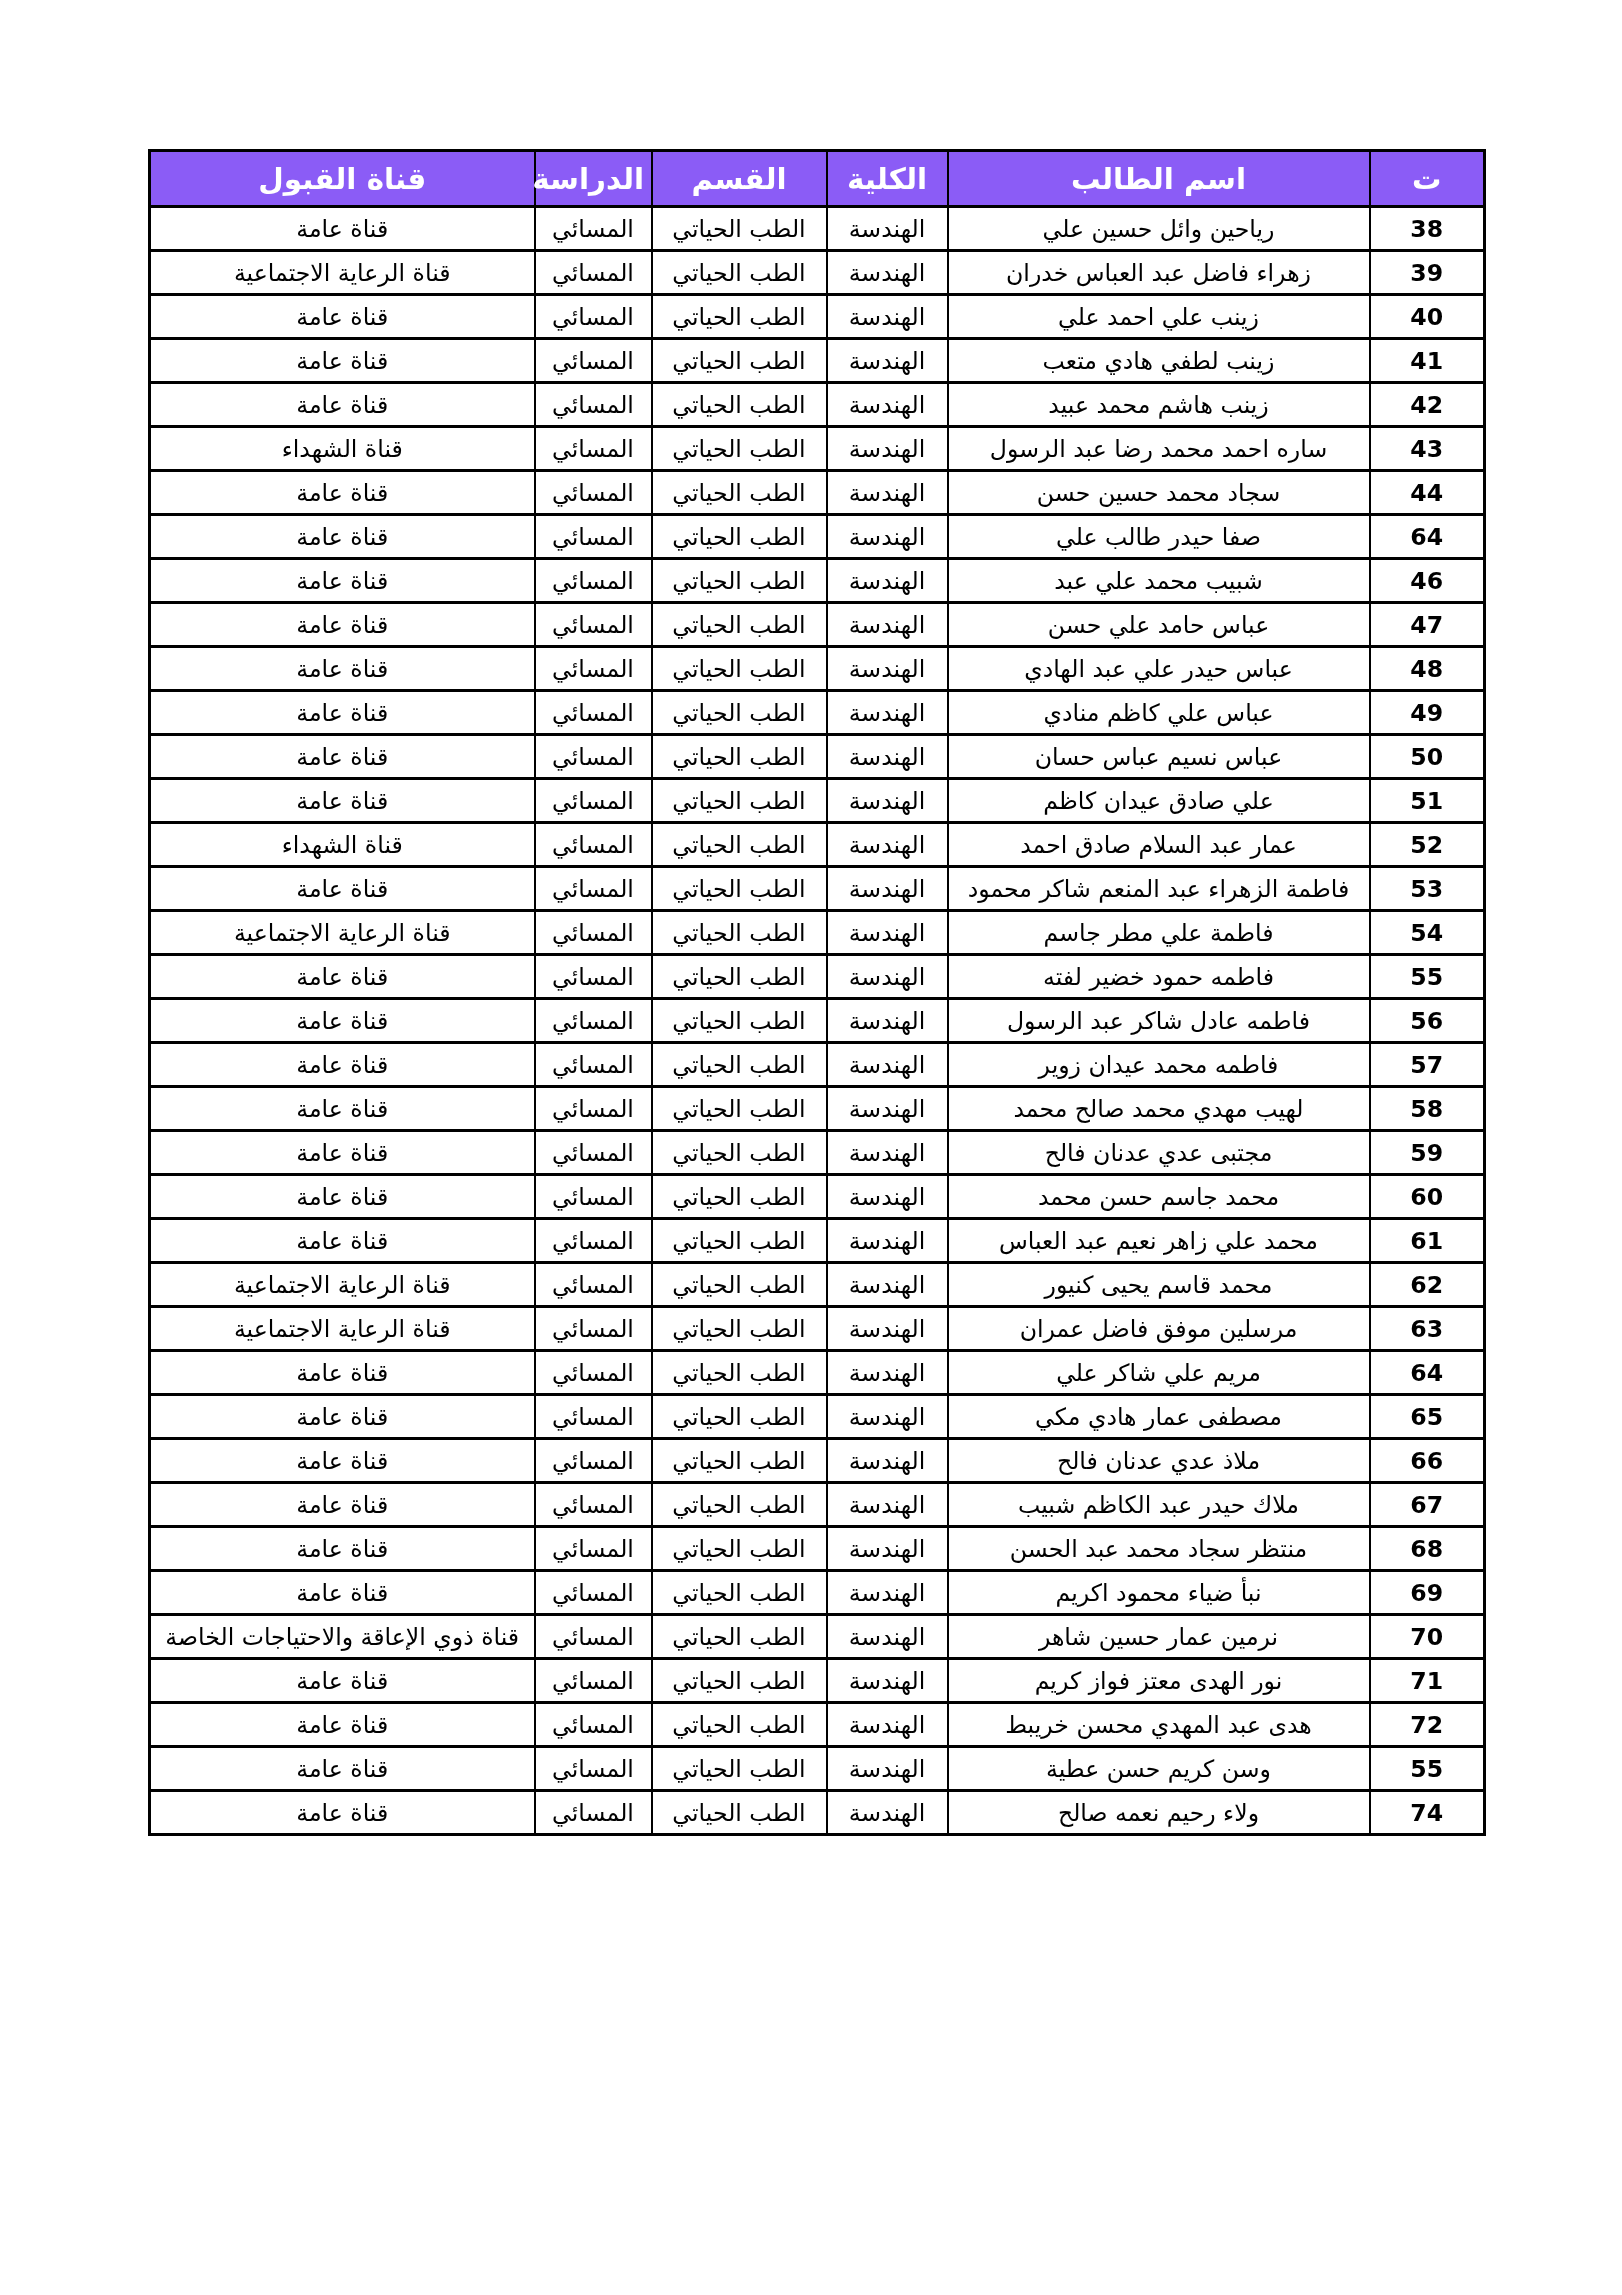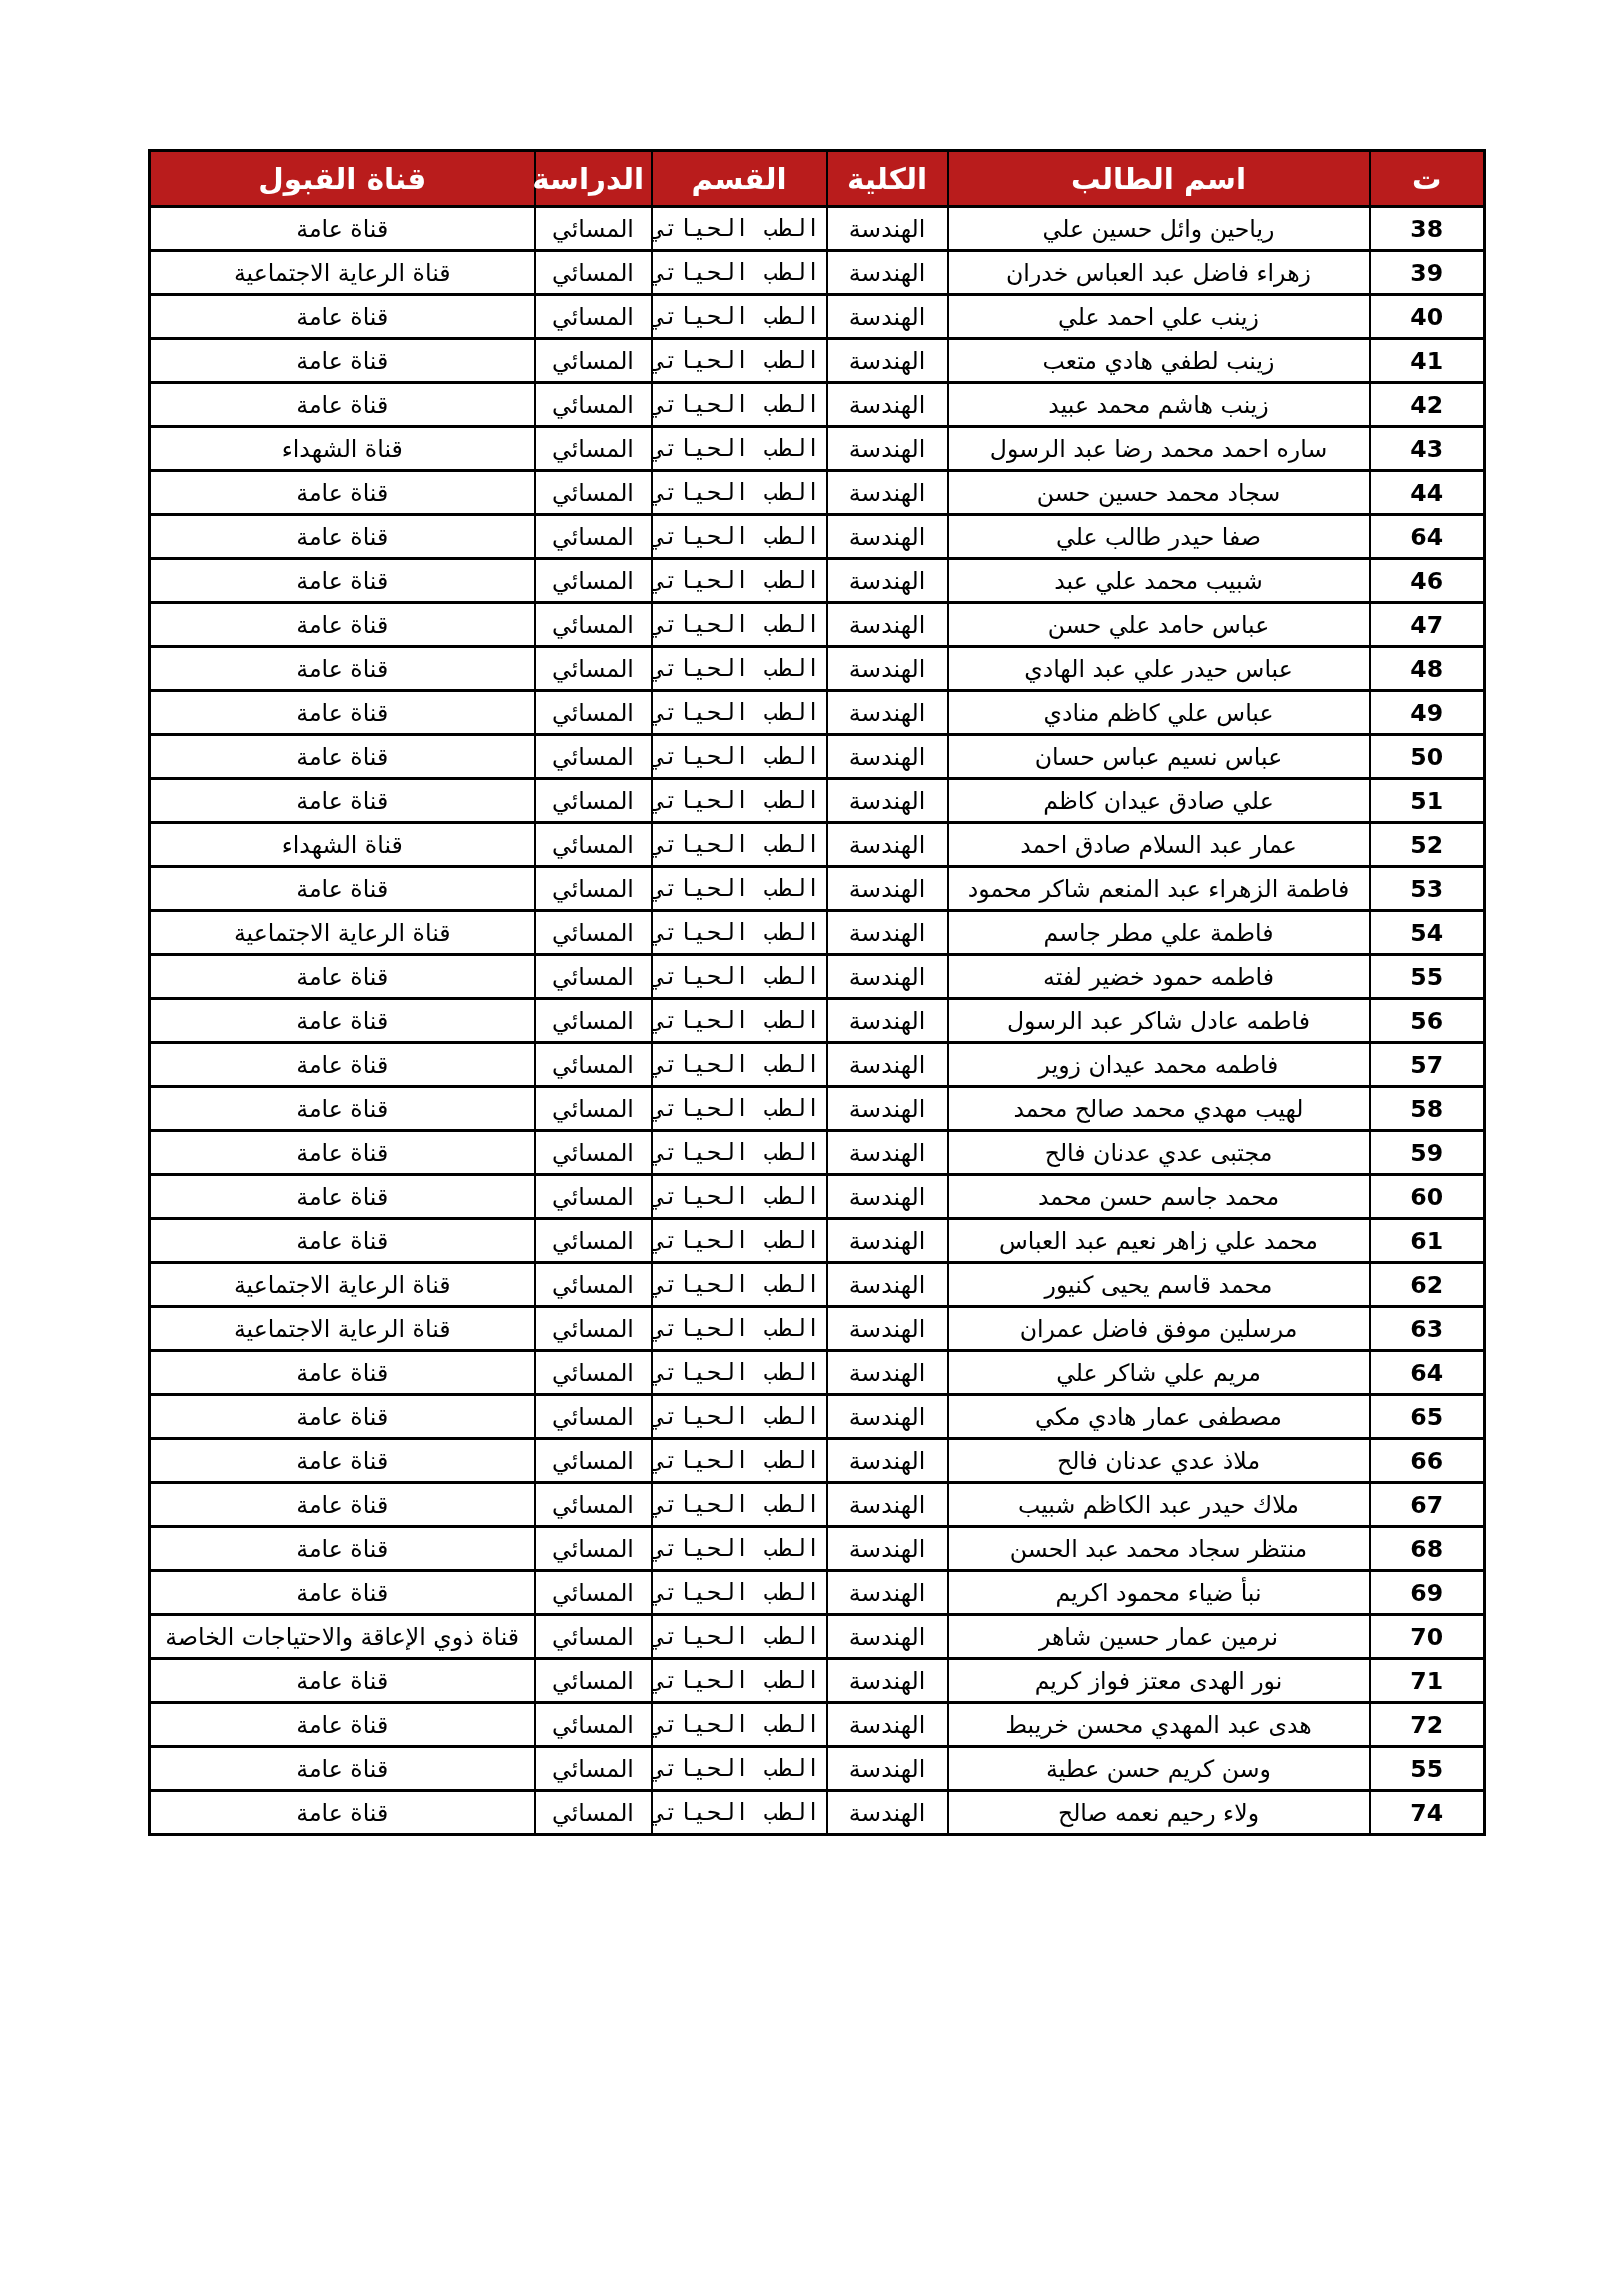--- a/index.html
+++ b/index.html
@@ -16,21 +16,21 @@
     position: absolute;
     left: 148px;
     top: 149px;
     width: 1336px;
     border-collapse: collapse;
     table-layout: fixed;
     border: 3.9px solid #000000;
     direction: rtl;
   }
   table.roster th {
-    background: #b91c1c;
+    background: #8b5cf6;
     color: #ffffff;
     font-size: 29.4px;
     font-weight: bold;
     height: 56px;
     border: 2px solid #000000;
     border-bottom-width: 3.9px;
     text-align: center;
     vertical-align: middle;
     padding: 0 6.5px;
   }
@@ -44,21 +44,21 @@
     text-align: center;
     vertical-align: middle;
     padding: 0 5.2px;
     white-space: nowrap;
     overflow: hidden;
     font-size: 23.6px;
   }
   td.c-no { font-size: 29px; font-weight: bold; }
   td.c-name { text-align: right; padding-right: 5.2px; font-size: 25px; }
   td.c-college { font-size: 23.6px; }
-  td.c-department { font-size: 23.6px; font-family: Liberation Mono, monospace; }
+  td.c-department { font-size: 23.6px; }
   td.c-study { font-size: 23.6px; }
   td.c-channel { font-size: 21.6px; }
 </style>
 </head>
 <body>
 
 <div class="page">
   <table class="roster" dir="rtl">
     <colgroup>
       <col style="width:115px">

